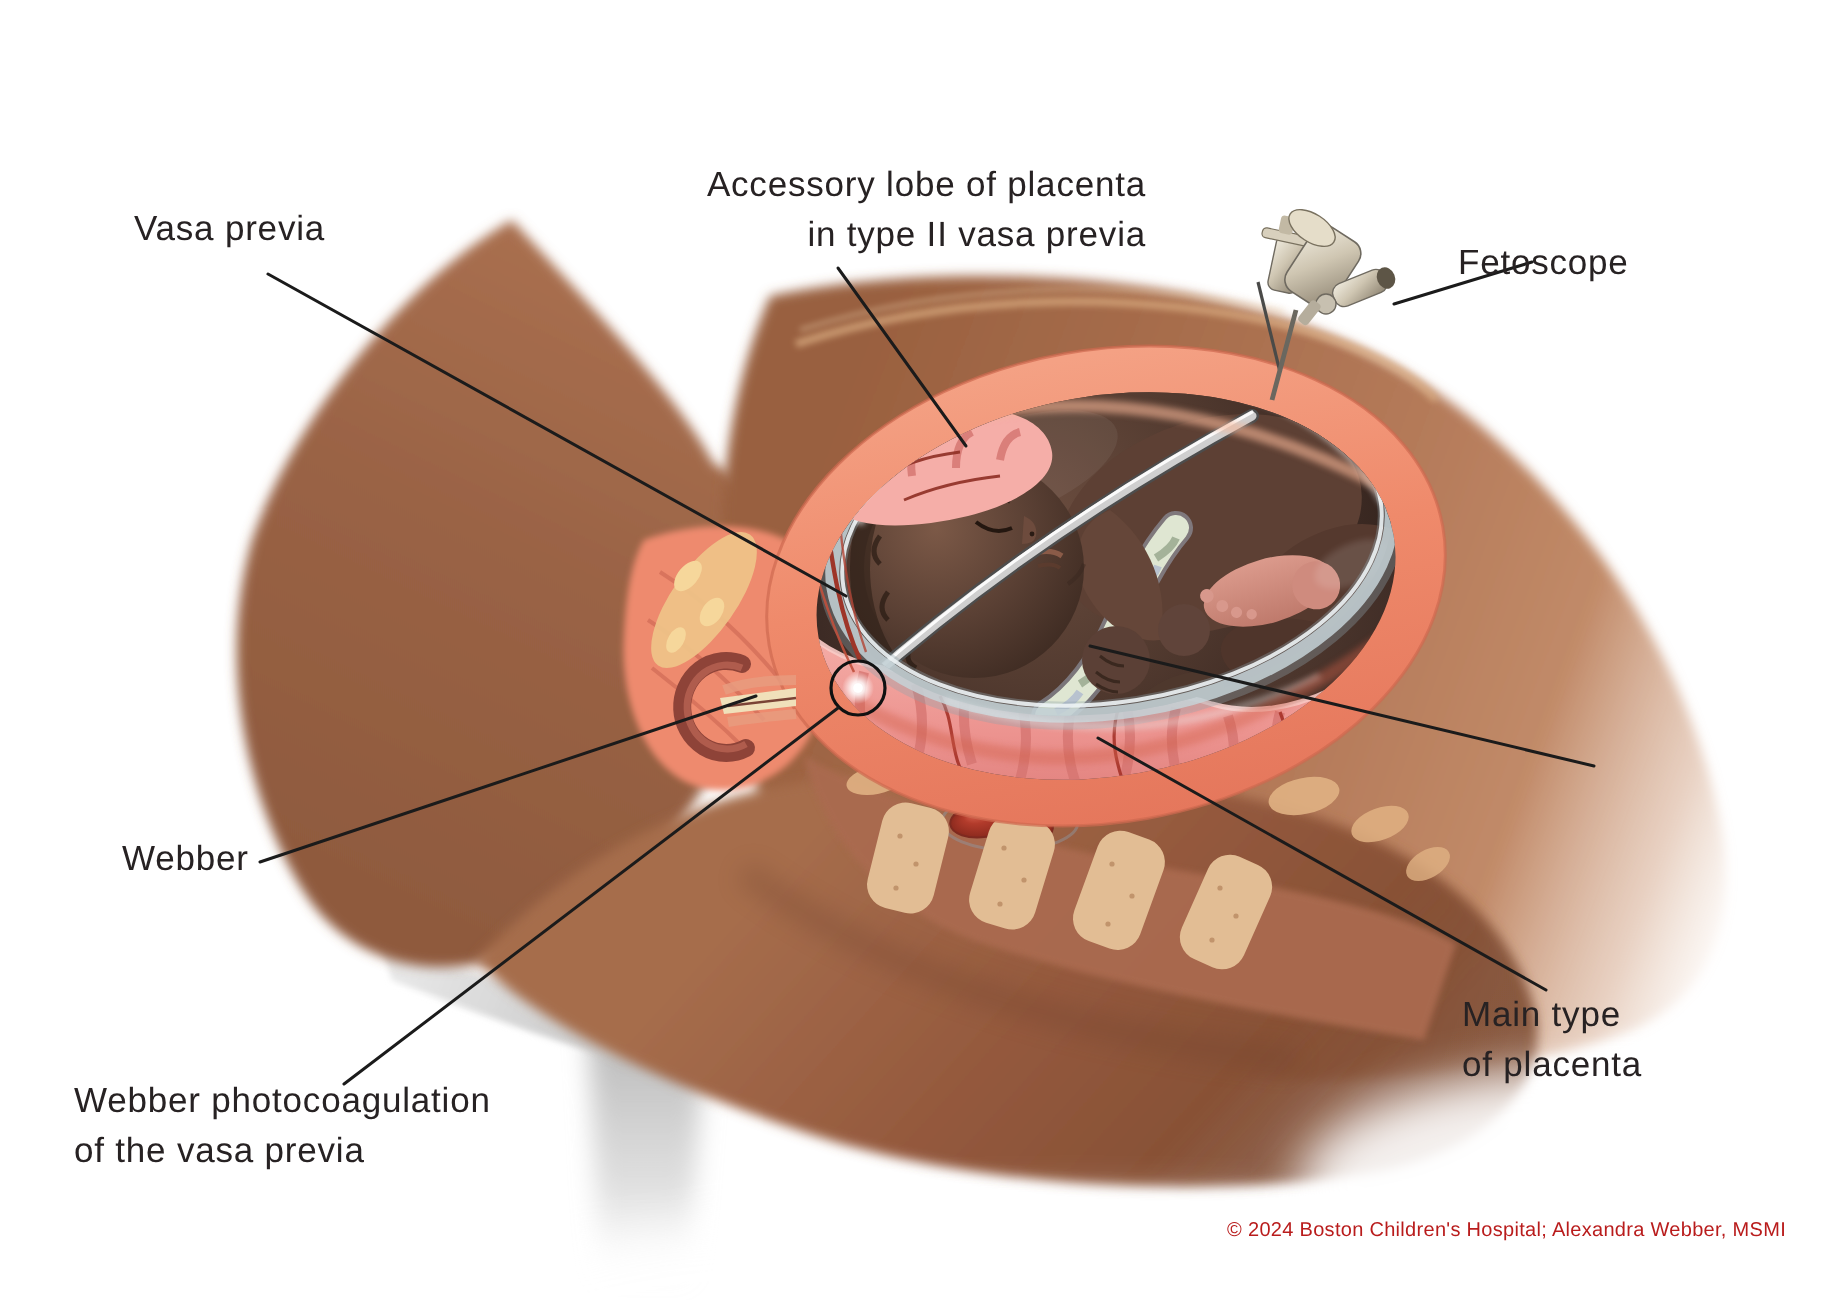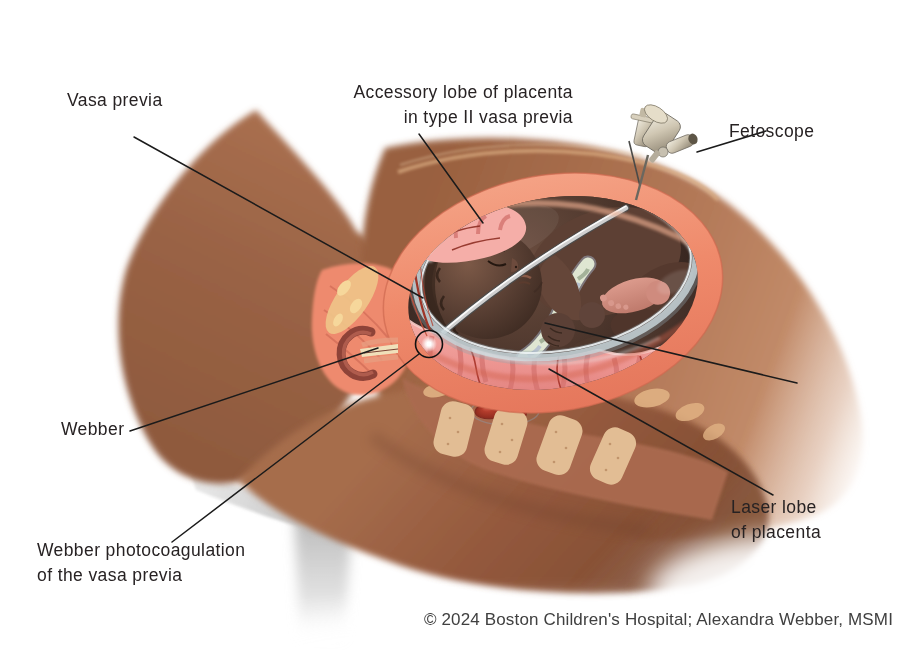--- a/index.html
+++ b/index.html
@@ -2,22 +2,22 @@
 <html><head>
 <meta charset="utf-8">
 <style>
   html,body{margin:0;padding:0;background:#fff;}
   #stage{position:relative;width:920px;height:650px;background:#ffffff;overflow:hidden;
          font-family:"Liberation Sans",sans-serif;}
   #art{position:absolute;left:0;top:0;}
   .label{position:absolute;font-size:17.5px;line-height:1.42;letter-spacing:.4px;
          color:#272223;white-space:nowrap;}
   .label.center{text-align:right;}
-  #credit{position:absolute;right:27px;top:610px;font-size:17px;letter-spacing:.15px;
-          color:#404040;white-space:nowrap;}
+  #credit{position:absolute;right:27px;top:610px;font-size:10px;letter-spacing:.15px;
+          color:#b91c1c;white-space:nowrap;}
 </style>
 </head>
 <body>
 
 <div id="stage">
 
 <svg id="art" width="920" height="650" viewBox="0 0 920 650">
   <defs>
     <linearGradient id="gDome" gradientUnits="userSpaceOnUse" x1="400" y1="250" x2="885" y2="430">
       <stop offset="0" stop-color="#99603f"></stop>
@@ -335,32 +335,32 @@
     <line x1="134" y1="137" x2="423" y2="298"></line>
     <line x1="419" y1="134" x2="483" y2="223"></line>
     <line x1="766" y1="131" x2="697" y2="152"></line>
     <line x1="545" y1="323" x2="797" y2="383"></line>
     <line x1="549" y1="369" x2="773" y2="495"></line>
     <line x1="130" y1="431" x2="378" y2="348"></line>
     <line x1="172" y1="542" x2="419" y2="354"></line>
   </g>
 </svg>
 
-  <div class="label" style="left:67px;top:88px;">
+  <div class="label" style="left:67px;top:102px;">
     <span>Vasa previa</span>
   </div>
   <div class="label center" style="left:293px;top:80px;width:280px;">
     <div>Accessory lobe of placenta</div>
     <div>in type II vasa previa</div>
   </div>
   <div class="label" style="left:729px;top:99px;margin-top:20px;">
     <span>Fetoscope</span>
   </div>
   <div class="label" style="left:731px;top:495px;">
-    <div>Laser lobe</div>
+    <div>Main type</div>
     <div>of placenta</div>
   </div>
   <div class="label" style="left:61px;top:417px;">
     <span>Webber</span>
   </div>
   <div class="label" style="left:37px;top:538px;">
     <div>Webber photocoagulation</div>
     <div>of the vasa previa</div>
   </div>
   <div id="credit">© 2024 Boston Children's Hospital; Alexandra Webber, MSMI</div>

